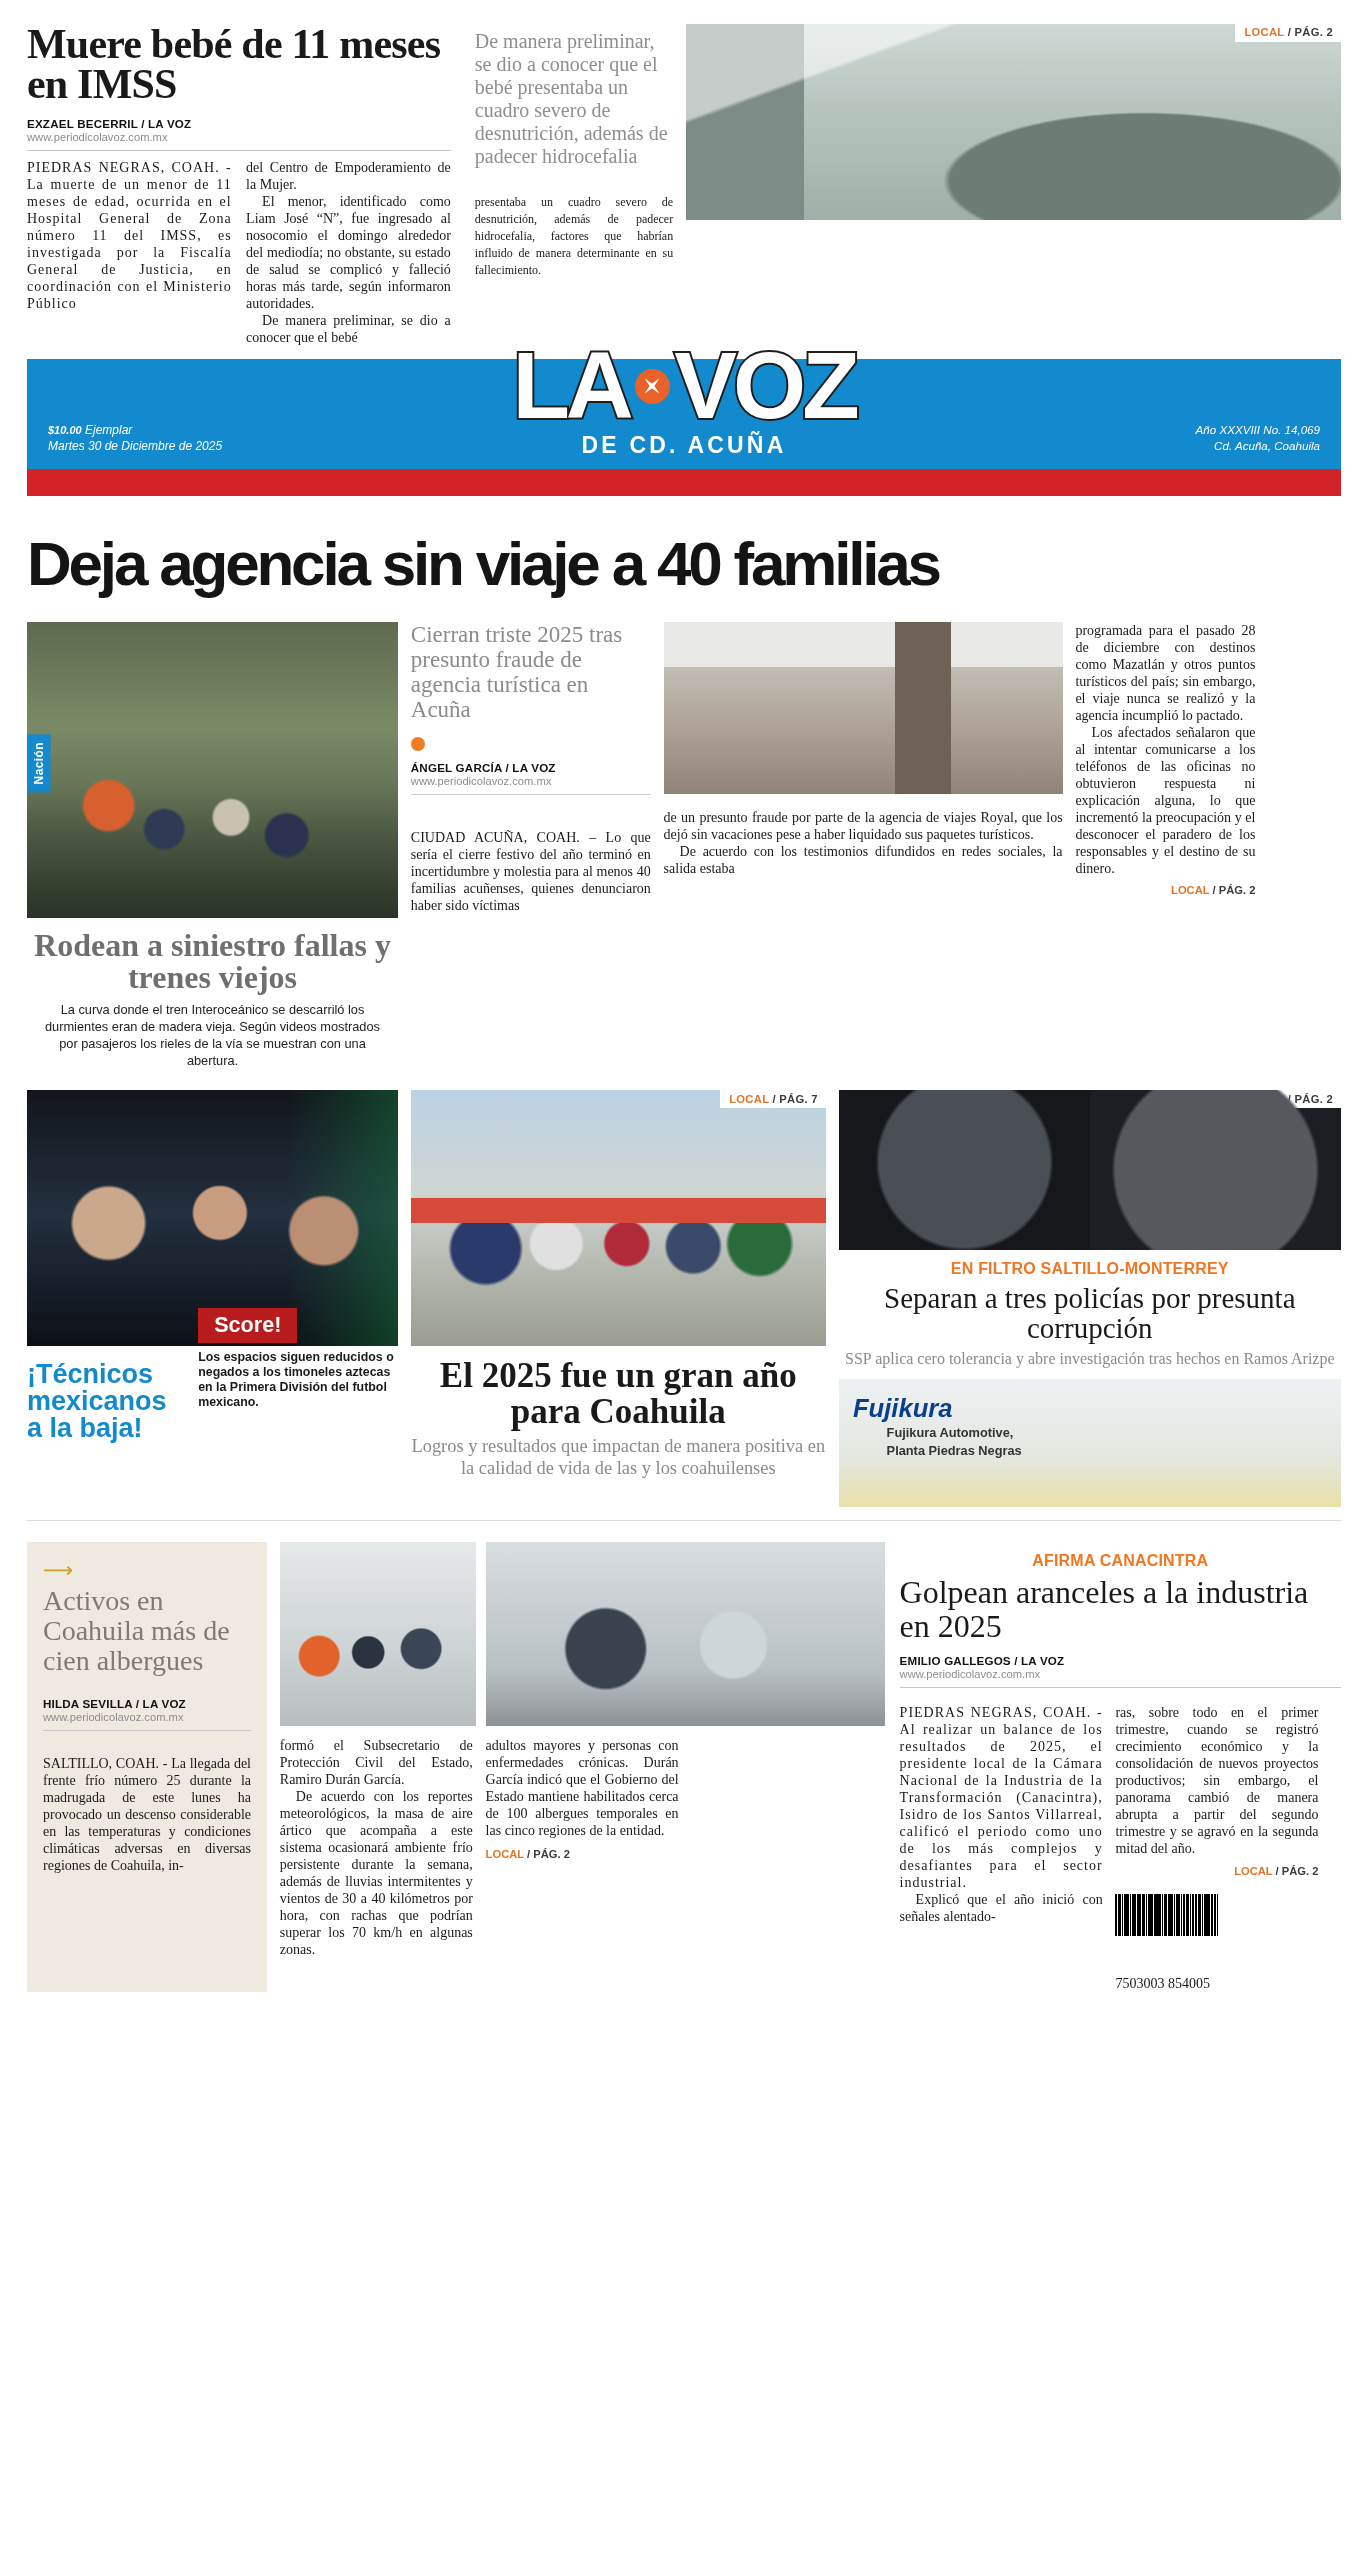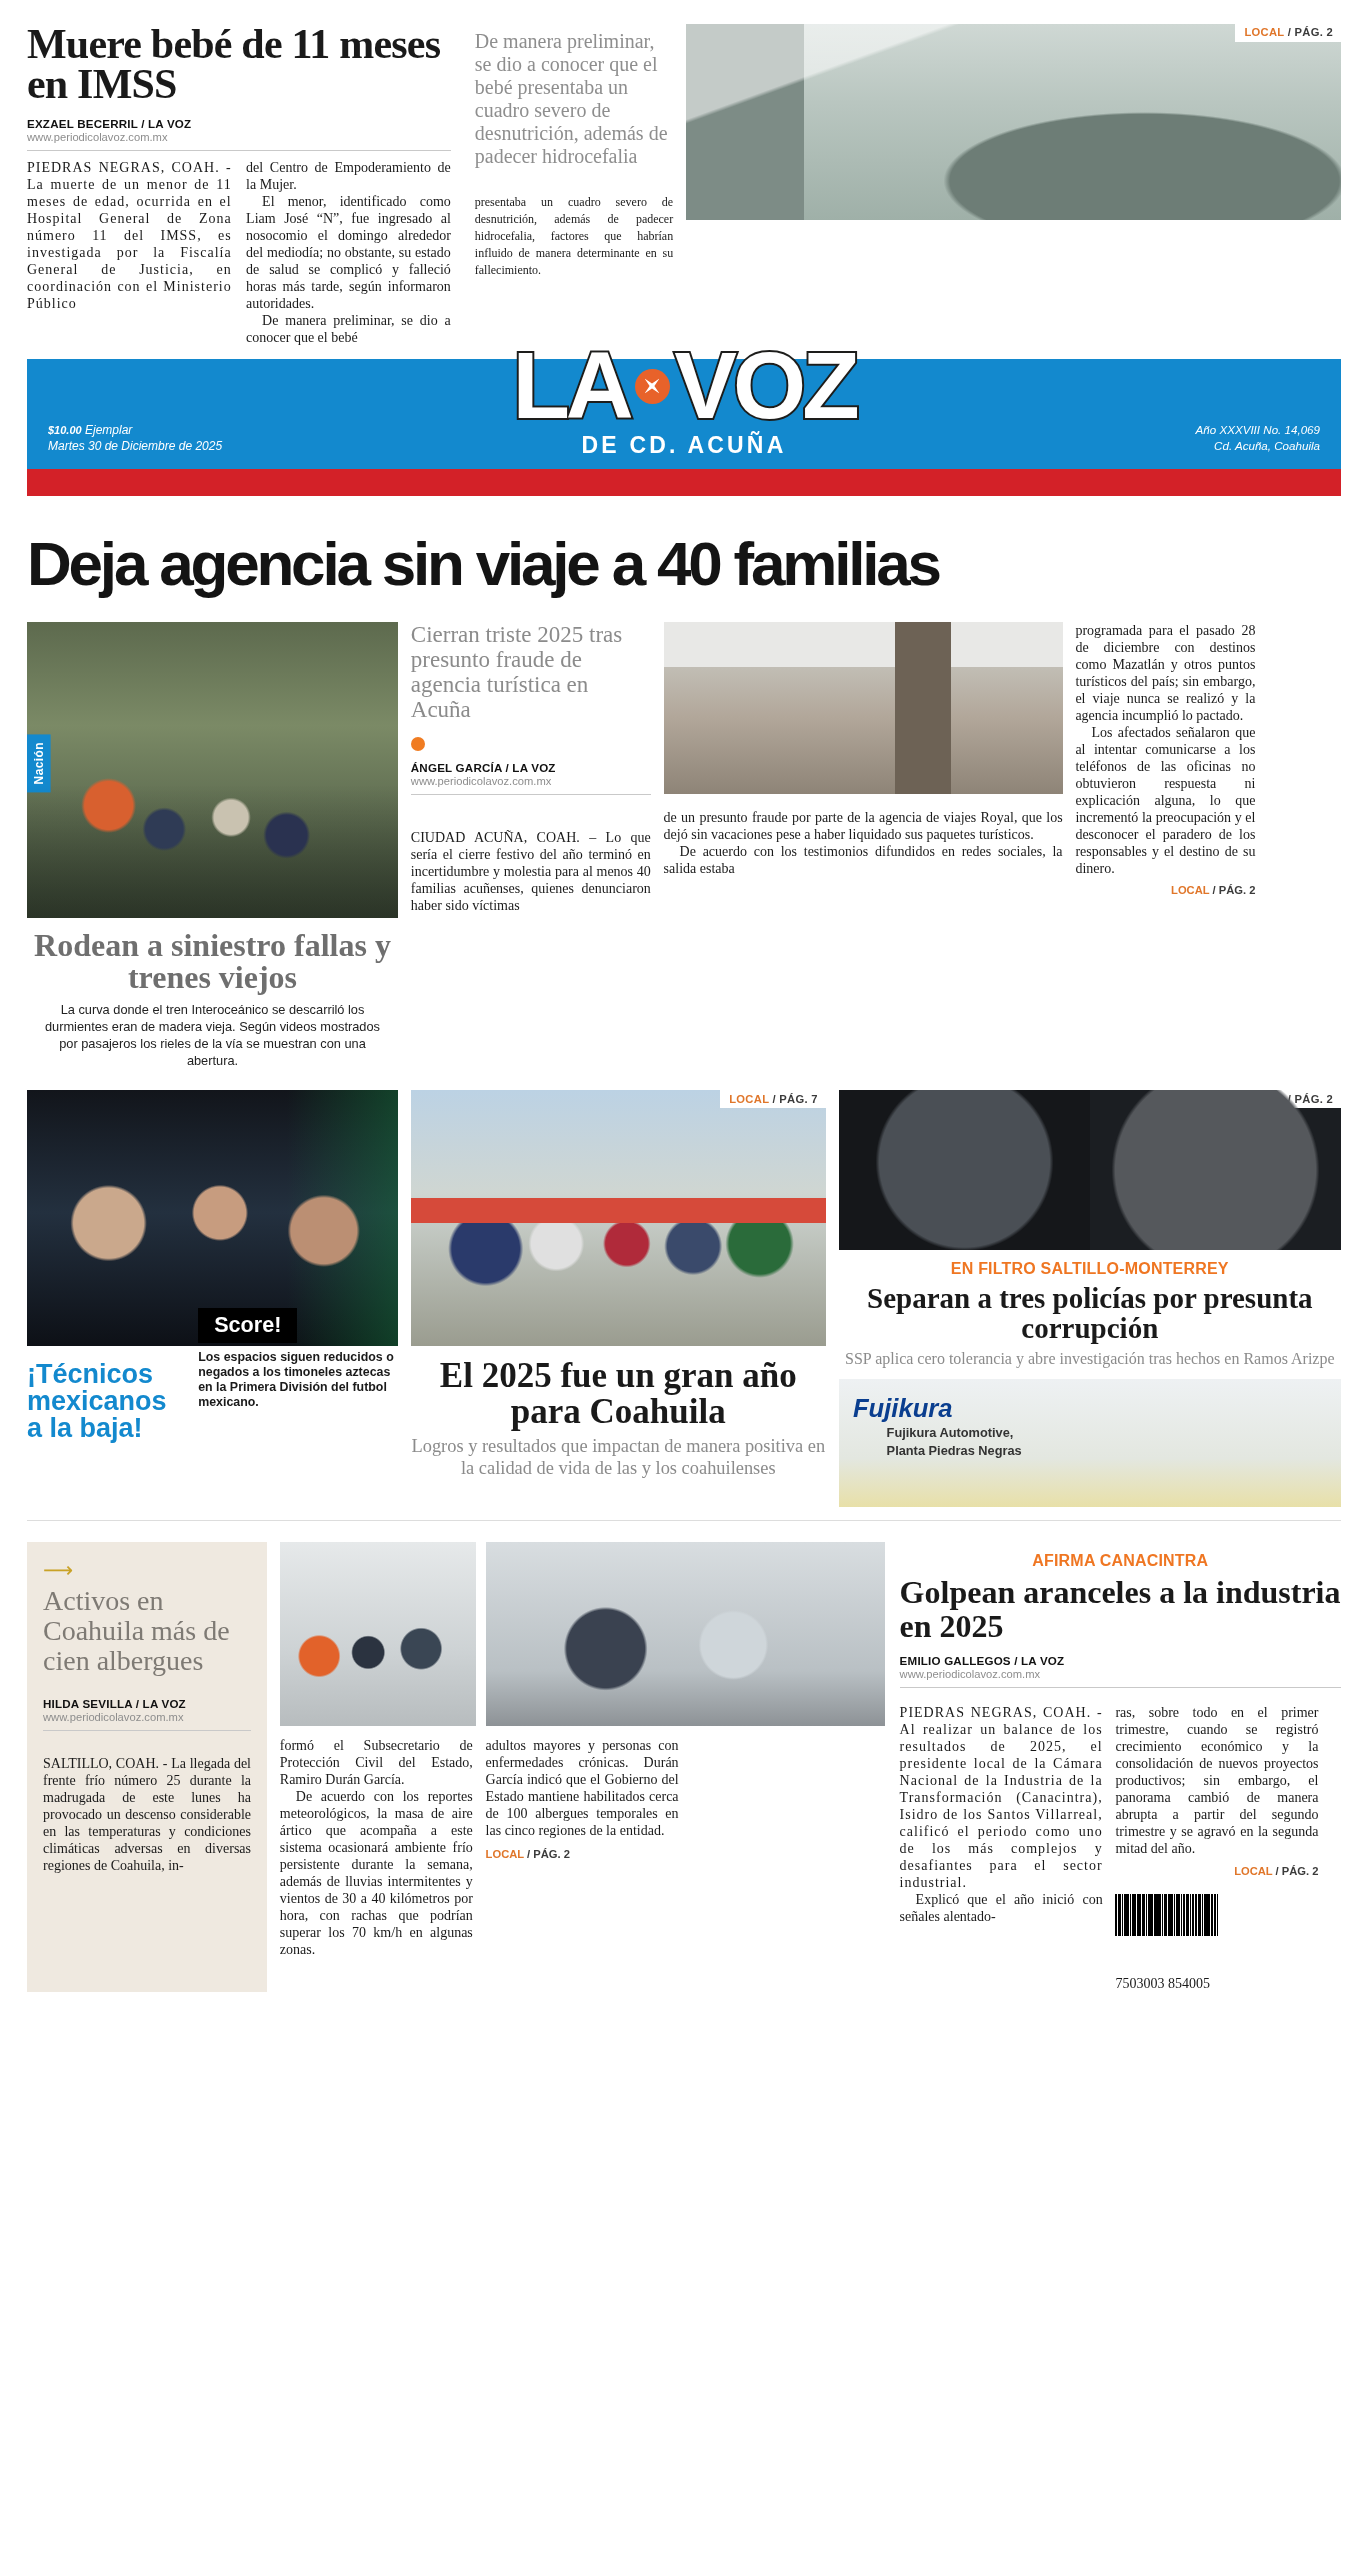--- a/index.html
+++ b/index.html
@@ -59,32 +59,32 @@
   .b2-kicker{font-size:23px;line-height:25px;color:#8b8b8b;margin-bottom:14.4px;}
   .dot{width:14.4px;height:14.4px;border-radius:50%;background:#f07c22;margin:4.8px 0 9.6px 0;}
   .b2-photo2{width:399px;}
   .b2-right{width:180px;}
 
   
   .band3{display:flex;gap:12.8px;padding:0 27px;margin-top:21px;box-sizing:border-box;}
   .b3-left{width:371px;}
   .b3-photo{height:256px;position:relative;overflow:hidden;}
   .tecnicos{font-family:"Liberation Sans",sans-serif;font-weight:bold;font-size:27px;line-height:27px;color:#1389ce;margin-top:8px;}
-  .score-badge{display:inline-block;background:#000000;color:#fff;font-family:"Liberation Sans",sans-serif;font-weight:bold;font-size:21.6px;
+  .score-badge{display:inline-block;background:#b91c1c;color:#fff;font-family:"Liberation Sans",sans-serif;font-weight:bold;font-size:21.6px;
       padding:4px 16px 5.6px 16px;position:relative;}
   .score-row{display:flex;gap:11.2px;align-items:flex-start;margin-top:6.4px;}
   .score-txt{font-family:"Liberation Sans",sans-serif;font-size:12.4px;line-height:15px;color:#1a1a1a;font-weight:bold;}
   .b3-mid{width:415px;}
   .b3-mid-photo{height:256px;position:relative;overflow:hidden;}
   .b3-mid-head{font-size:35px;line-height:36px;font-weight:bold;text-align:center;margin-top:11.2px;}
   .b3-mid-sub{font-size:18.4px;line-height:21.6px;color:#8b8b8b;text-align:center;margin-top:6.4px;}
   .b3-right{flex:1;}
   .b3-right-photo{height:160px;position:relative;overflow:hidden;}
   .kicker-orange{font-family:"Liberation Sans",sans-serif;font-weight:bold;font-size:16px;color:#ef7622;text-align:center;margin:9.6px 0 4.8px 0;letter-spacing:0.2px;}
-  .b3r-head{font-size:29px;line-height:30px;font-weight:bold;text-align:center;}
+  .b3r-head{font-size:29px;line-height:30px;font-weight:normal;text-align:center;}
   .b3r-sub{font-size:16px;line-height:19px;color:#8b8b8b;text-align:center;margin-top:6.4px;}
   .fuji{height:128px;margin-top:11.2px;position:relative;overflow:hidden;}
 
   
   .band4{display:flex;gap:12.8px;padding:0 27px;margin-top:21px;box-sizing:border-box;}
   .b4-left{width:240px;background:#efe9e0;padding:17.6px 16px;box-sizing:border-box;position:relative;}
   .arrow-ic{font-size:21px;color:#c9a227;line-height:1;}
   .b4-head{font-size:28px;line-height:30px;color:#7e7a74;margin:4.8px 0 21px 0;}
   .b4-mid{width:607px;display:flex;gap:12.8px;}
   .b4-col{width:193px;}

